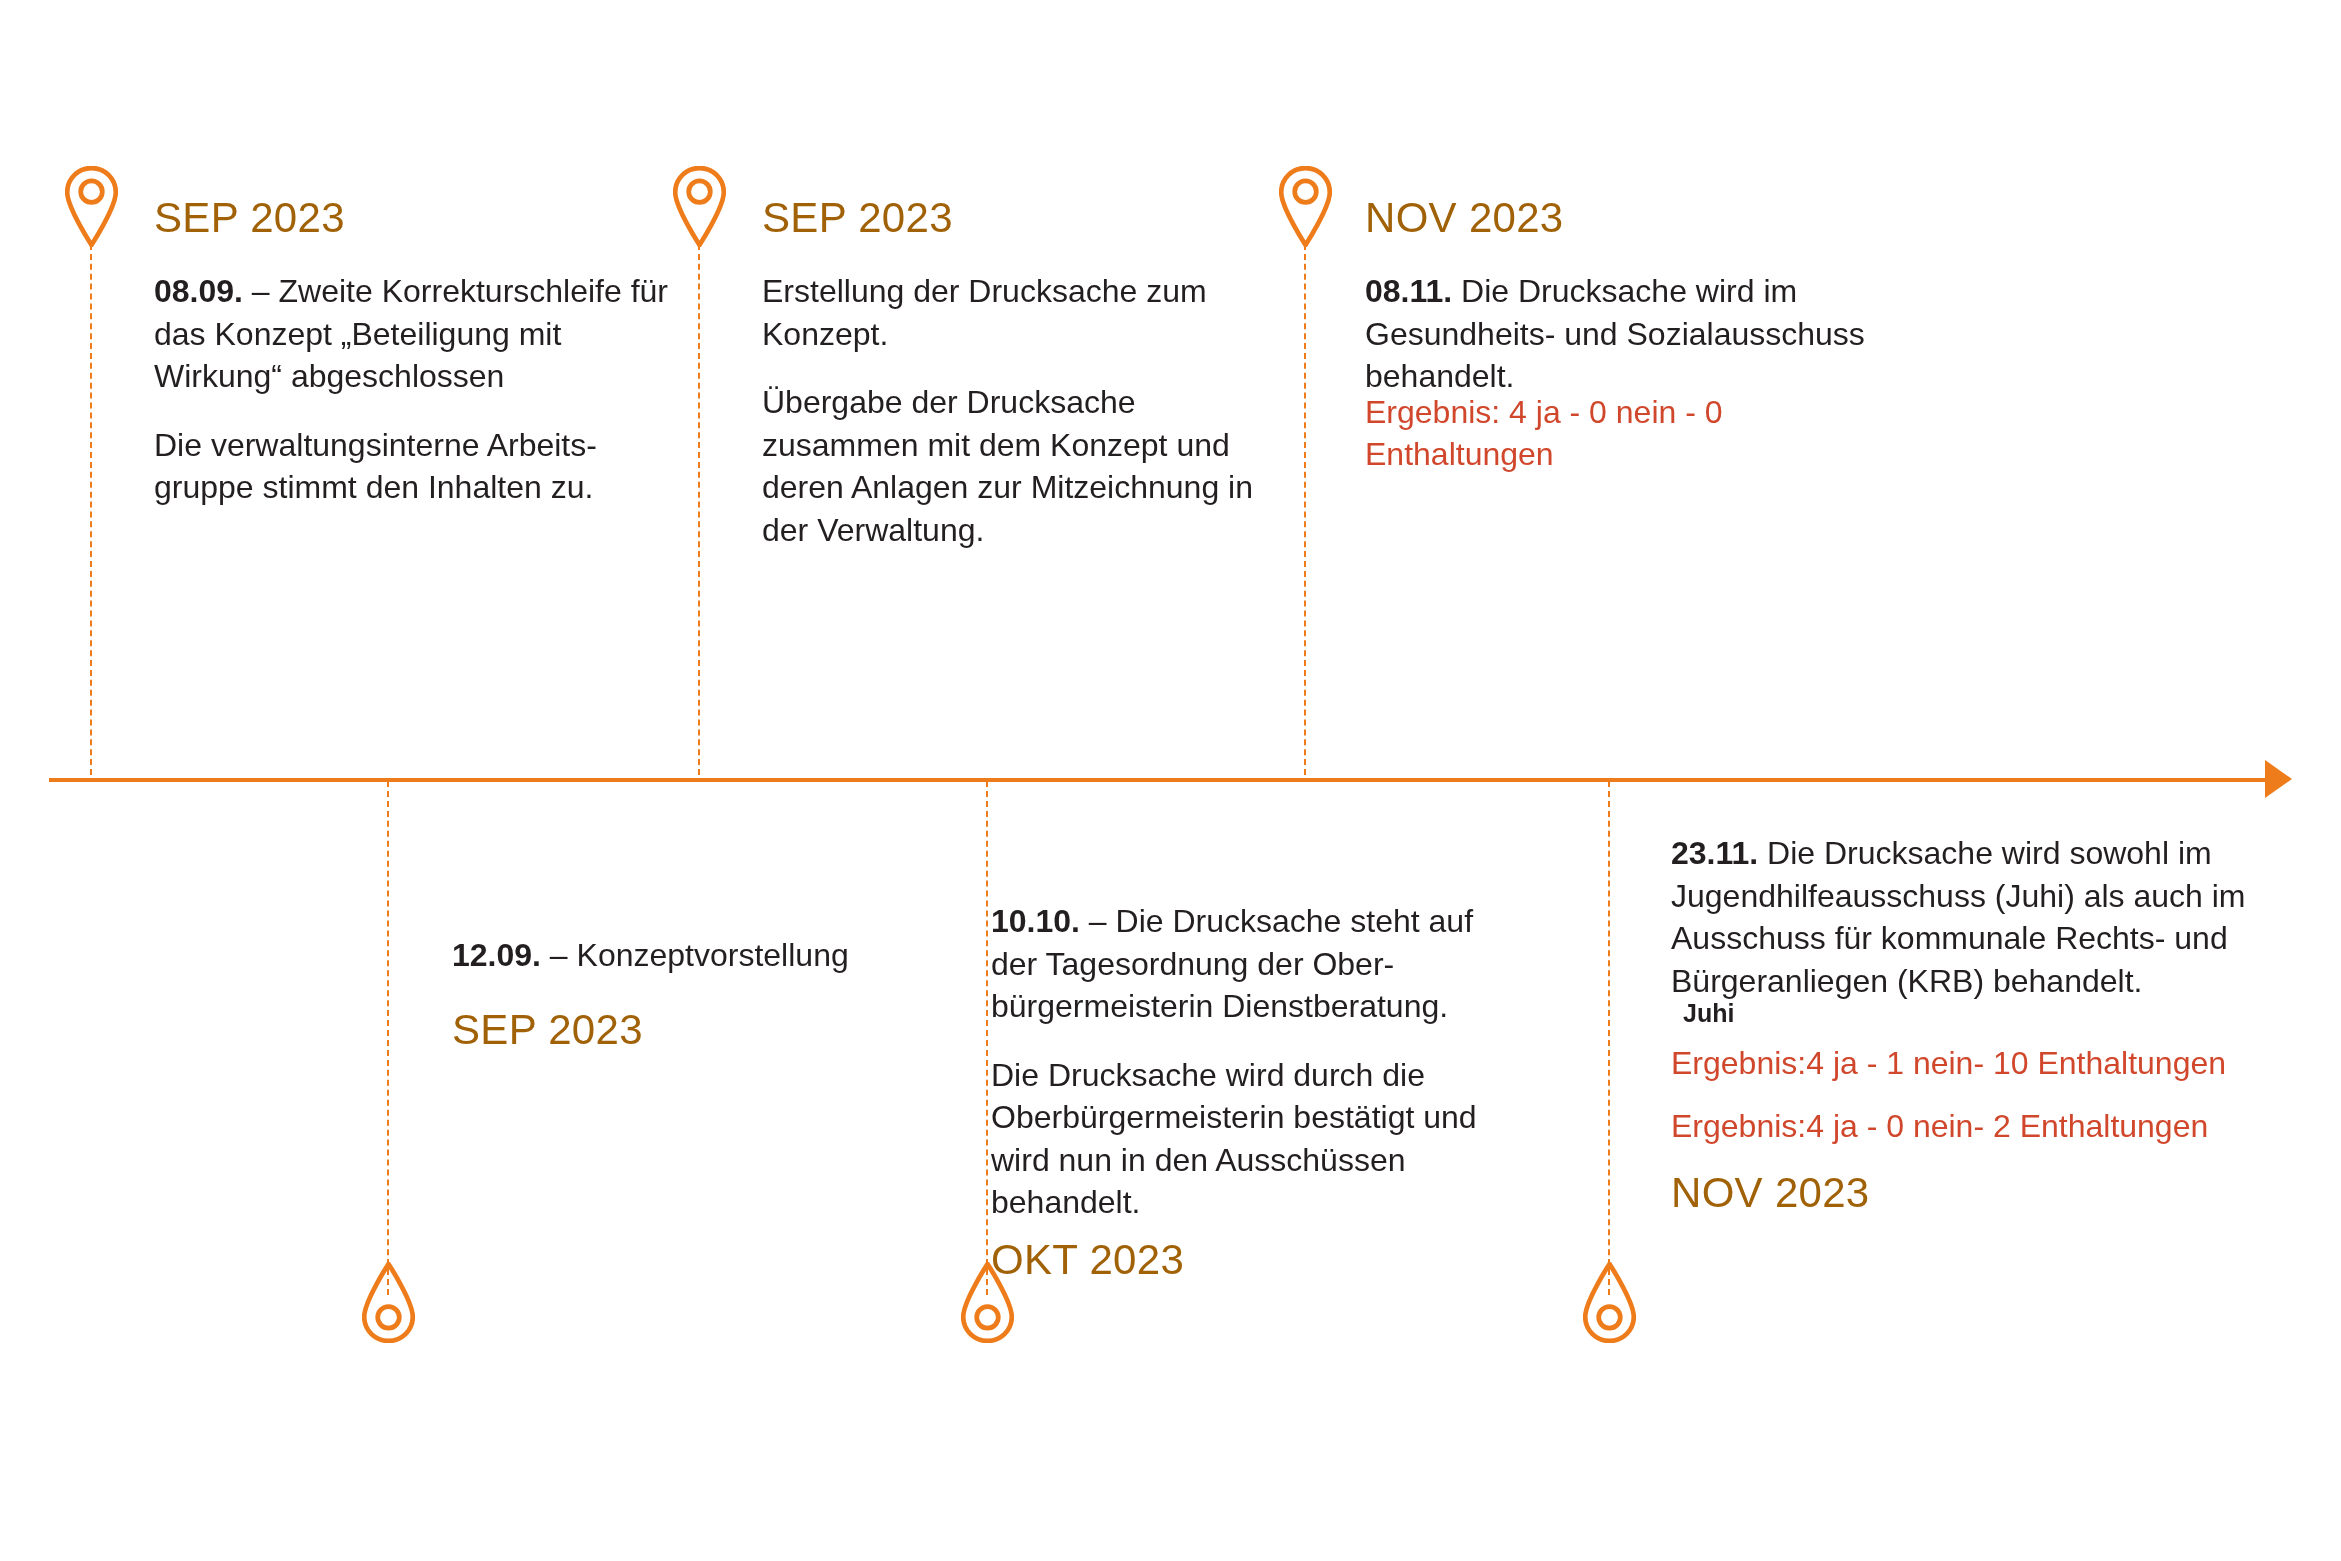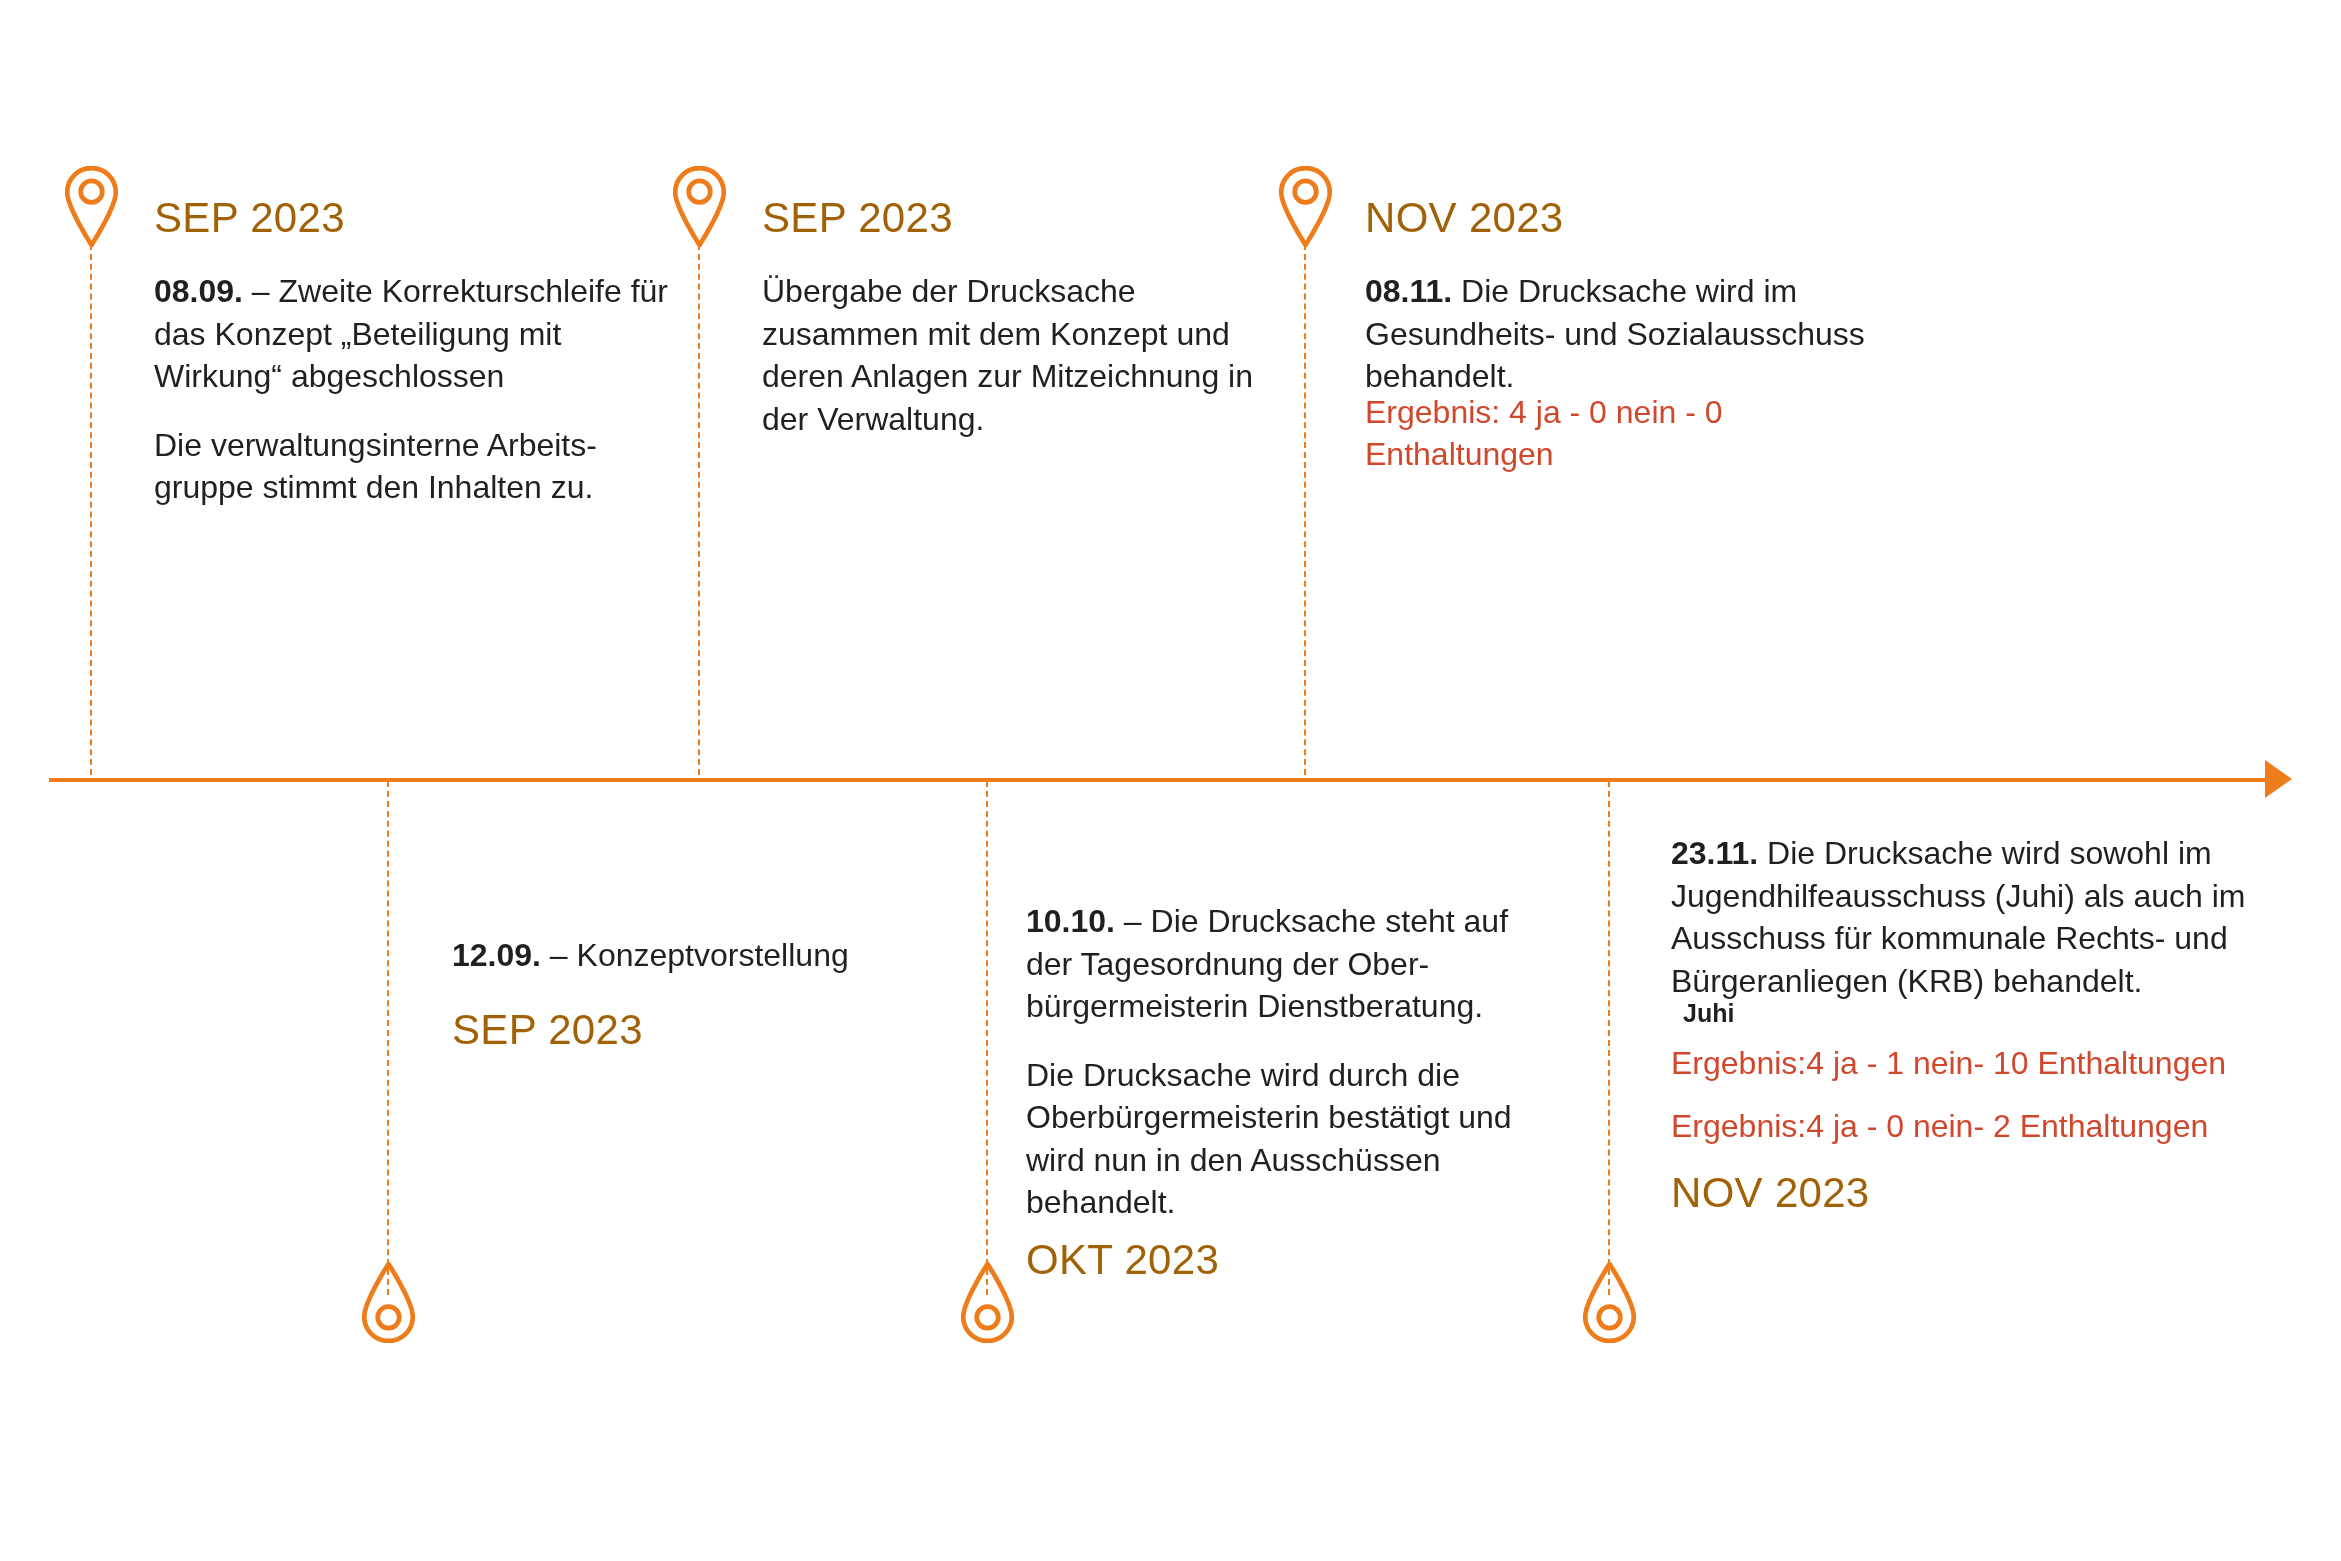--- a/index.html
+++ b/index.html
@@ -111,20 +111,21 @@
 <div class="pin" style="left:673px; top:166px;">
   <svg width="53" height="81" viewBox="0 0 78 120">
     <path d="M39 3 C19 3 3 19 3 39 C3 62 39 117 39 117 C39 117 75 62 75 39 C75 19 59 3 39 3 Z" fill="none" stroke="#EE7C1B" stroke-width="7"></path>
     <circle cx="39" cy="38" r="16" fill="#ffffff" stroke="#EE7C1B" stroke-width="7"></circle>
   </svg>
 </div>
 <div class="connector" style="left:698px; top:244px; height:531px;"></div>
 <div class="event" style="left:762px; top:196px; width:514px;">
   <div class="month">SEP 2023</div>
   <div class="body" style="margin-top:30px;">
+    <p><span>Erstellung der Drucksache zum Konzept.</span></p>
     <p><span>Übergabe der Drucksache zusammen mit dem Konzept und deren Anlagen zur Mitzeichnung in der Verwaltung.</span></p>
   </div>
 </div>
 
 <div class="pin" style="left:1279px; top:166px;">
   <svg width="53" height="81" viewBox="0 0 78 120">
     <path d="M39 3 C19 3 3 19 3 39 C3 62 39 117 39 117 C39 117 75 62 75 39 C75 19 59 3 39 3 Z" fill="none" stroke="#EE7C1B" stroke-width="7"></path>
     <circle cx="39" cy="38" r="16" fill="#ffffff" stroke="#EE7C1B" stroke-width="7"></circle>
   </svg>
 </div>
@@ -151,21 +152,21 @@
   <div class="month" style="margin-top:31px;">SEP 2023</div>
 </div>
 
 <div class="pin" style="left:961px; top:1262px;">
   <svg width="53" height="81" viewBox="0 0 78 120">
     <path d="M39 117 C19 117 3 101 3 81 C3 58 39 3 39 3 C39 3 75 58 75 81 C75 101 59 117 39 117 Z" fill="none" stroke="#EE7C1B" stroke-width="7"></path>
     <circle cx="39" cy="82" r="16" fill="#ffffff" stroke="#EE7C1B" stroke-width="7"></circle>
   </svg>
 </div>
 <div class="connector" style="left:986px; top:781px; height:514px;"></div>
-<div class="event" style="left:1026px; top:900px; width:534px;">
+<div class="event" style="left:991px; top:900px; width:534px;">
   <div class="body">
     <p><b>10.10.</b><span> – Die Drucksache steht auf der Tagesordnung der Ober-bürgermeisterin Dienstberatung.</span></p>
     <p><span>Die Drucksache wird durch die Oberbürgermeisterin bestätigt und wird nun in den Ausschüssen behandelt.</span></p>
   </div>
   <div class="month" style="margin-top:14px;">OKT 2023</div>
 </div>
 
 <div class="pin" style="left:1583px; top:1262px;">
   <svg width="53" height="81" viewBox="0 0 78 120">
     <path d="M39 117 C19 117 3 101 3 81 C3 58 39 3 39 3 C39 3 75 58 75 81 C75 101 59 117 39 117 Z" fill="none" stroke="#EE7C1B" stroke-width="7"></path>

